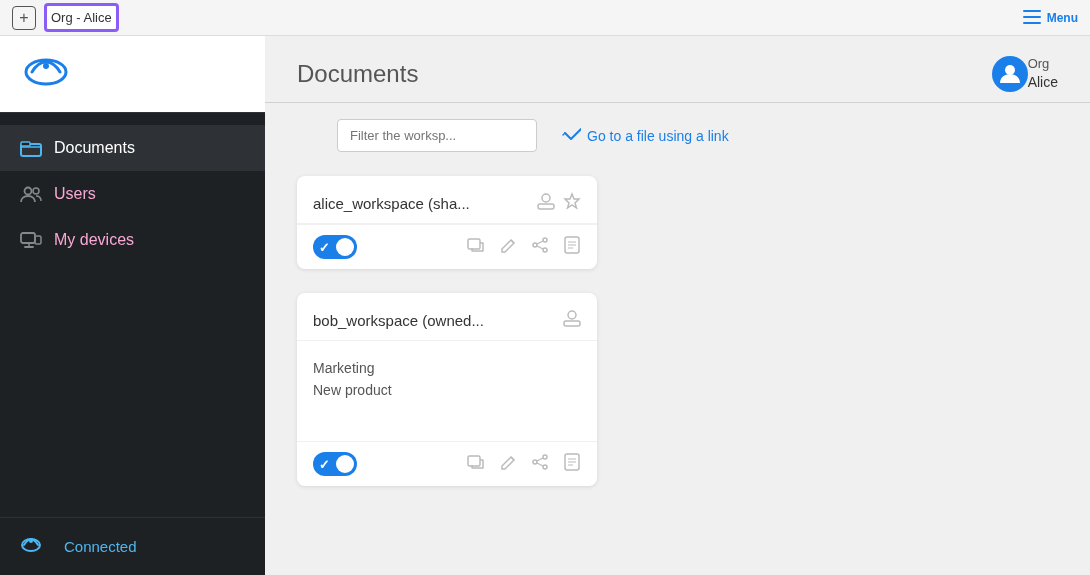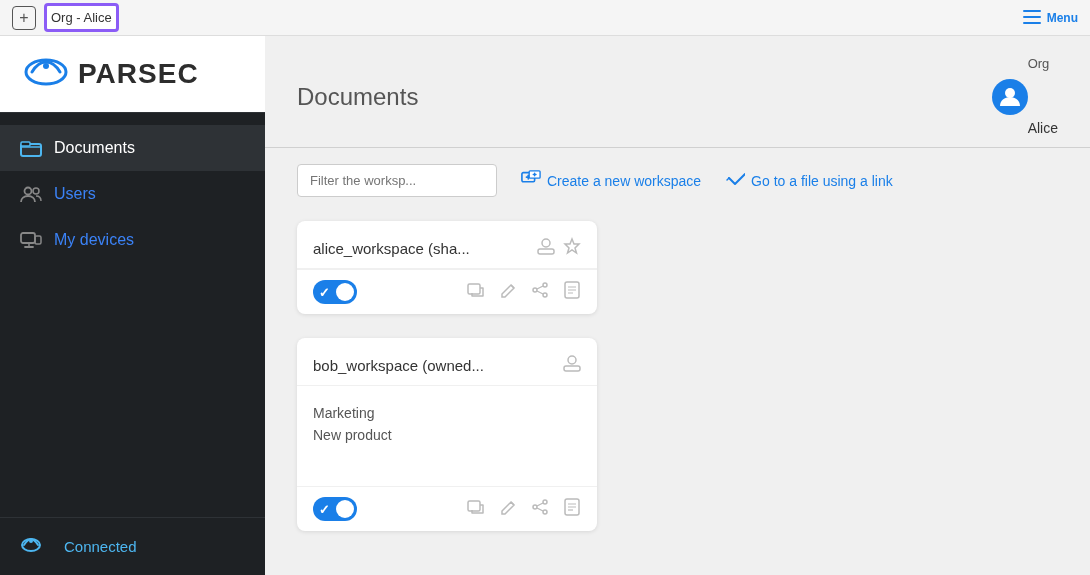--- a/index.html
+++ b/index.html
@@ -66,21 +66,21 @@
     .logo-text {
       font-size: 28px; font-weight: 700; color: #333;
       color: #2d2d2d;
       letter-spacing: 1px;
     }
     .sidebar-logo { background: #fff; }
     .sidebar-nav { padding: 12px 0; flex: 1; }
     .nav-item {
       display: flex; align-items: center; gap: 12px;
       padding: 12px 20px;
-      color: #3b82f6;
+      color: #f9a8d4;
       font-size: 16px;
       cursor: pointer;
       border-radius: 0;
     }
     .nav-item.active {
       background: #2e3236;
       color: #fff;
     }
     .nav-icon { width: 22px; height: 22px; display: flex; align-items: center; justify-content: center; }
     .sidebar-bottom {
@@ -117,38 +117,39 @@
       display: flex; align-items: center; gap: 0;
     }
     .user-avatar {
       width: 36px; height: 36px; border-radius: 50%;
       background: #1a7fe8;
       display: flex; align-items: center; justify-content: center;
       color: white; font-size: 18px;
     }
     .user-details { line-height: 1.3; }
     .user-org { font-size: 13px; color: #555; }
-    .user-name { font-size: 14px; color: #333; font-weight: 500; margin-top: 46px; }
+    .user-name { font-size: 14px; color: #333; font-weight: 500; }
 
     
     .toolbar {
       padding: 16px 32px;
       display: flex;
       align-items: center;
       gap: 24px;
     }
     .filter-input {
       border: 1px solid #ccc;
       border-radius: 4px;
       padding: 8px 12px;
       font-size: 13px;
       color: #999;
       background: white;
       width: 200px;
       outline: none;
+      margin-left: 40px;
     }
     .action-btn {
       display: flex; align-items: center; gap: 6px;
       background: transparent; border: none;
       color: #1a7fe8; font-size: 14px; font-weight: 500;
       cursor: pointer;
       padding: 0;
     }
     .action-btn svg { width: 20px; height: 20px; }
 
@@ -248,21 +249,20 @@
   <div class="sidebar">
 
     <div class="sidebar-logo">
       <span class="logo-icon">
         <svg viewBox="0 0 44 32" fill="none" xmlns="http://www.w3.org/2000/svg">
           <ellipse cx="22" cy="16" rx="20" ry="12" stroke="#1a7fe8" stroke-width="3" fill="none"></ellipse>
           <path d="M8 16 Q14 6 22 6 Q30 6 36 16" stroke="#1a7fe8" stroke-width="3" fill="none" stroke-linecap="round"></path>
           <circle cx="22" cy="10" r="3" fill="#1a7fe8"></circle>
         </svg>
       </span>
-      <span class="logo-text">PARSEC</span>
     </div>
 
     <div class="sidebar-nav">
 
       <div class="nav-item active">
         <span class="nav-icon">
           <svg width="22" height="18" viewBox="0 0 22 18" fill="none">
             <rect x="1" y="5" width="20" height="12" rx="2" stroke="#4db6f0" stroke-width="2" fill="none"></rect>
             <path d="M1 8h20" stroke="#4db6f0" stroke-width="1.5"></path>
             <rect x="1" y="3" width="9" height="4" rx="1" stroke="#4db6f0" stroke-width="1.5" fill="#1e2124"></rect>
@@ -323,33 +323,20 @@
         <div class="user-details">
           <div class="user-org">Org</div>
           <div class="user-name">Alice</div>
         </div>
       </div>
     </div>
 
     <div class="toolbar">
       <input class="filter-input" type="text" placeholder="Filter the worksp..." style="">
 
-      <button class="action-btn">
-        <span>
-          <svg width="22" height="20" viewBox="0 0 22 20" fill="none">
-            <rect x="1" y="3" width="14" height="10" rx="1.5" stroke="#1a7fe8" stroke-width="1.8" fill="none"></rect>
-            <line x1="8" y1="6" x2="8" y2="10" stroke="#1a7fe8" stroke-width="1.8" stroke-linecap="round"></line>
-            <line x1="6" y1="8" x2="10" y2="8" stroke="#1a7fe8" stroke-width="1.8" stroke-linecap="round"></line>
-            <rect x="9" y="1" width="12" height="8" rx="1" stroke="#1a7fe8" stroke-width="1.5" fill="white"></rect>
-            <line x1="15" y1="3.5" x2="15" y2="6.5" stroke="#1a7fe8" stroke-width="1.5" stroke-linecap="round"></line>
-            <line x1="13.5" y1="5" x2="16.5" y2="5" stroke="#1a7fe8" stroke-width="1.5" stroke-linecap="round"></line>
-          </svg>
-        </span>
-        <span>Create a new workspace</span>
-      </button>
 
       <button class="action-btn">
         <span>
           <svg width="20" height="18" viewBox="0 0 20 18" fill="none">
             <path d="M4 8 L10 14 L20 4" stroke="#1a7fe8" stroke-width="2" fill="none" stroke-linecap="round" stroke-linejoin="round"></path>
             <path d="M2 10 L4 8" stroke="#1a7fe8" stroke-width="1.5" stroke-linecap="round"></path>
           </svg>
         </span>
         <span>Go to a file using a link</span>
       </button>

